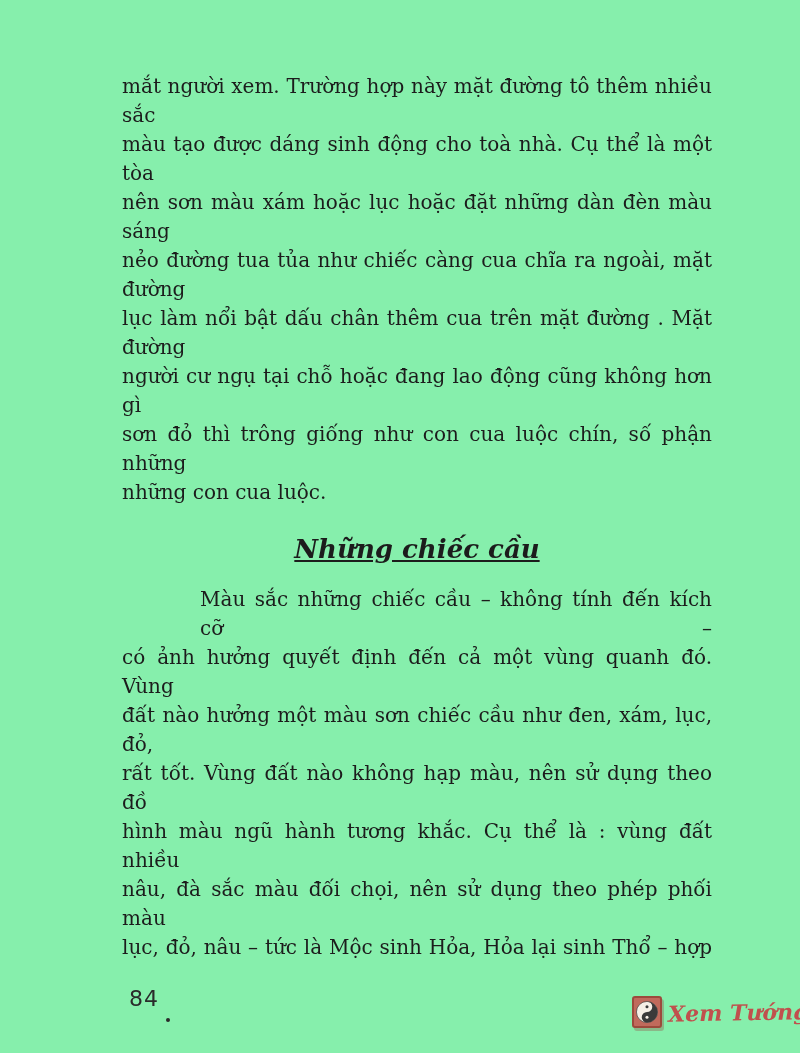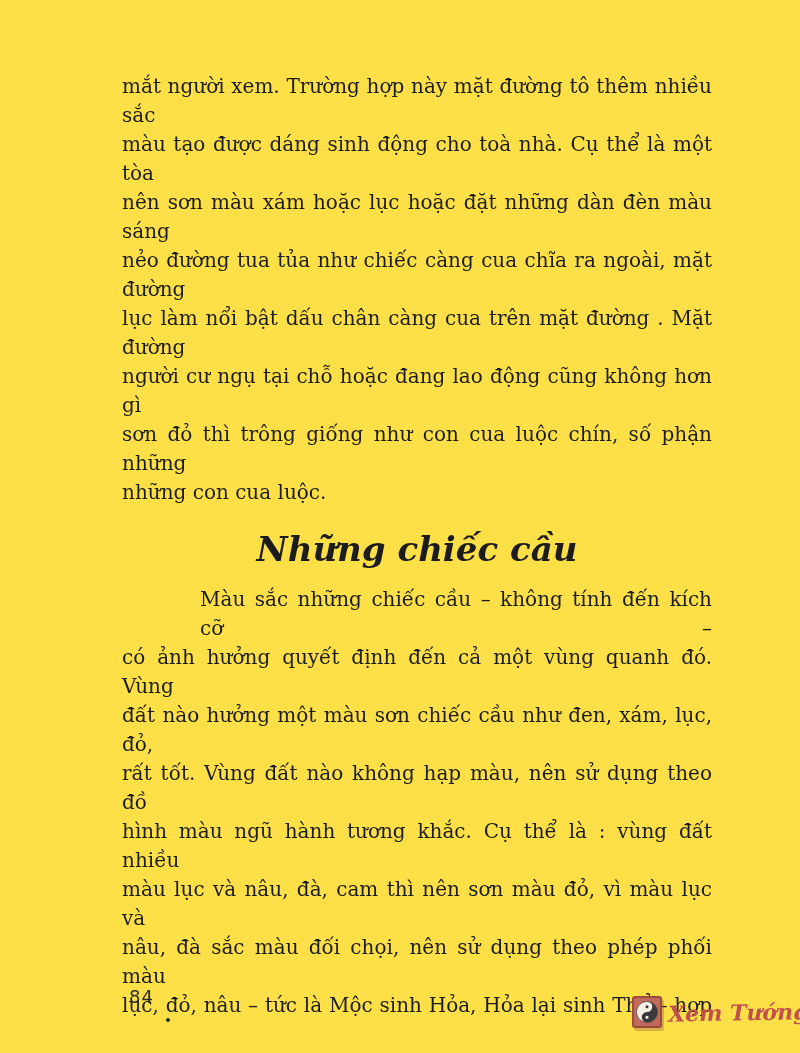--- a/index.html
+++ b/index.html
@@ -1,20 +1,20 @@
 <!DOCTYPE html>
 <html><head>
 <meta charset="utf-8">
 <style>
   html, body { margin: 0; padding: 0; background: #ffffff; }
   .page {
     position: relative;
     width: 800px;
     height: 1053px;
-    background: #fde047;
+    background: #86efac;
     font-family: "DejaVu Serif", "Liberation Serif", serif;
     color: #1c1c1c;
     overflow: hidden;
   }
   .text-block {
     position: absolute;
     left: 122px;
     top: 72px;
     width: 590px;
   }
@@ -23,34 +23,35 @@
     font-size: 20px;
     line-height: 29px;
     text-align: justify;
     text-align-last: justify;
     white-space: normal;
     color: #1c1c1c;
   }
   .line.indent { padding-left: 78px; }
   .line.last { text-align-last: left; }
   .heading {
-    font-size: 34px;
+    font-size: 26px;
     line-height: 36px;
     font-style: italic;
     text-align: center;
     margin: 16px;
+    text-decoration: underline;
   }
   .heading-1 { margin-top: 24px; }
   .para-2 { margin-top: 18px; }
   .page-number {
     position: absolute;
     left: 129px;
     top: 986px;
     font-family: "DejaVu Sans", "Liberation Sans", sans-serif;
-    font-size: 18px;
+    font-size: 22px;
     color: #2a2a2a;
     letter-spacing: 1px;
   }
   .ink-dot {
     position: absolute;
     left: 166px;
     top: 1018px;
     width: 4px;
     height: 4px;
     background: #2a2a2a;
@@ -91,35 +92,34 @@
 
 <div class="page">
 
   <div class="text-block">
 
     <div class="para para-1">
       <div class="line">mắt người xem. Trường hợp này mặt đường tô thêm nhiều sắc</div>
       <div class="line">màu tạo được dáng sinh động cho toà nhà. Cụ thể là một tòa</div>
       <div class="line">nên sơn màu xám hoặc lục hoặc đặt những dàn đèn màu sáng</div>
       <div class="line">nẻo đường tua tủa như chiếc càng cua chĩa ra ngoài, mặt đường</div>
-      <div class="line">lục làm nổi bật dấu chân càng cua trên mặt đường . Mặt đường</div>
+      <div class="line">lục làm nổi bật dấu chân thêm cua trên mặt đường . Mặt đường</div>
       <div class="line">người cư ngụ tại chỗ hoặc đang lao động cũng không hơn gì</div>
       <div class="line">sơn đỏ thì trông giống như con cua luộc chín, số phận những</div>
       <div class="line last">những con cua luộc.</div>
     </div>
 
     <h2 class="heading heading-1">Những chiếc cầu</h2>
 
     <div class="para para-2">
       <div class="line indent">Màu sắc những chiếc cầu – không tính đến kích cỡ –</div>
       <div class="line">có ảnh hưởng quyết định đến cả một vùng quanh đó. Vùng</div>
       <div class="line">đất nào hưởng một màu sơn chiếc cầu như đen, xám, lục, đỏ,</div>
       <div class="line">rất tốt. Vùng đất nào không hạp màu, nên sử dụng theo đồ</div>
       <div class="line">hình màu ngũ hành tương khắc. Cụ thể là : vùng đất nhiều</div>
-      <div class="line">màu lục và nâu, đà, cam thì nên sơn màu đỏ, vì màu lục và</div>
       <div class="line">nâu, đà sắc màu đối chọi, nên sử dụng theo phép phối màu</div>
       <div class="line">lục, đỏ, nâu – tức là Mộc sinh Hỏa, Hỏa lại sinh Thổ – hợp</div>
 
     </div>
 
   </div>
 
   <div class="page-number">84</div>
 
   <div class="ink-dot"></div>

